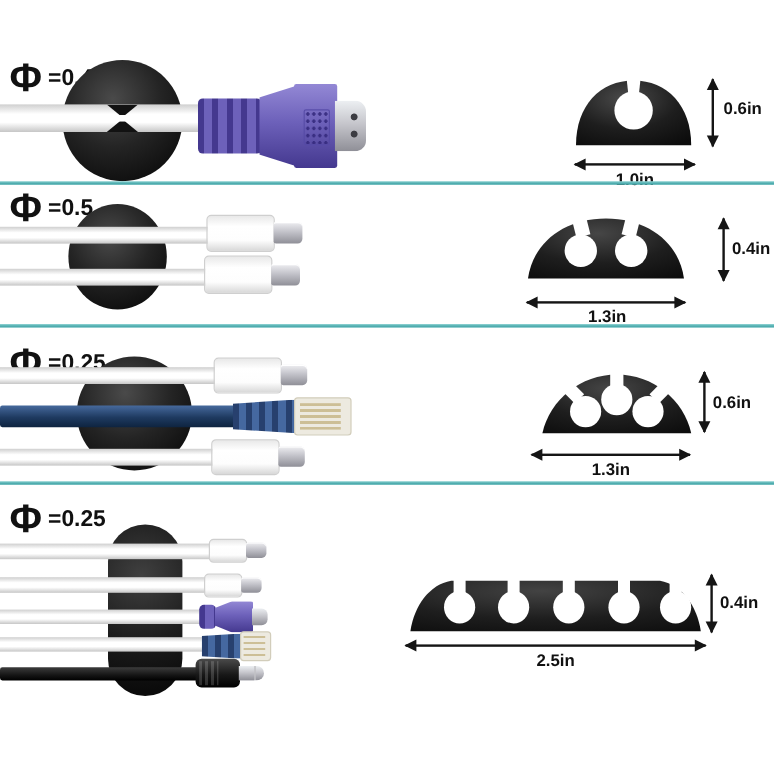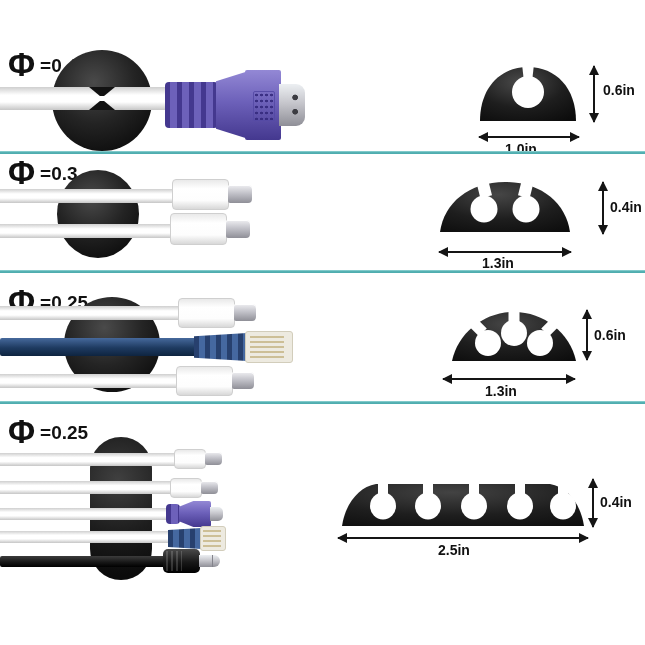--- a/index.html
+++ b/index.html
@@ -11,21 +11,21 @@
   .divider{position:absolute;left:0;width:645px;height:3px;
            background:linear-gradient(180deg,var(--divider-light) 0%,var(--divider) 55%,var(--divider) 100%);}
 
   
   .phi-wrap{position:absolute;display:flex;align-items:center;gap:5px;}
   .phi-sym{font-size:33px;font-weight:700;line-height:1;}
   .phi-val{font-size:19px;font-weight:700;line-height:1;padding-top:2px;}
 
   
   .dim{position:absolute;font-size:14px;font-weight:700;color:#111;white-space:nowrap;}
-  .dim.center{}
+  .dim.center{text-align:center;}
 
   
   .ah{position:absolute;height:2px;background:#151515;}
   .ah::before{content:"";position:absolute;left:-1px;top:-4px;width:0;height:0;
       border-top:5px solid transparent;border-bottom:5px solid transparent;border-right:10px solid #151515;}
   .ah::after{content:"";position:absolute;right:-1px;top:-4px;width:0;height:0;
       border-top:5px solid transparent;border-bottom:5px solid transparent;border-left:10px solid #151515;}
   .av{position:absolute;width:2px;background:#151515;}
   .av::before{content:"";position:absolute;top:-1px;left:-4px;width:0;height:0;
       border-left:5px solid transparent;border-right:5px solid transparent;border-bottom:10px solid #151515;}
@@ -113,21 +113,21 @@
   </svg>
   <div class="av" style="left:593px;top:66px;height:56px;"></div>
   <div class="dim" style="left:603px;top:82px;">0.6in</div>
   <div class="ah" style="left:479px;top:136px;width:100px;"></div>
   <div class="dim center" style="left:505px;top:141px;width:48px;">1.0in</div>
 
   <div class="divider" style="top:151px;"></div>
 
   <div class="phi-wrap" style="left:8px;top:156px;">
     <span class="phi-sym">Φ</span>
-    <span class="phi-val">=0.3</span>
+    <span class="phi-val">=0.5</span>
   </div>
 
   <div class="clip-ball abs" style="left:57px;top:170px;width:82px;height:88px;"></div>
   <div class="cable-w abs" style="left:0;top:189px;width:176px;height:14px;"></div>
   <div class="lt-body abs" style="left:172px;top:179px;width:57px;height:31px;"></div>
   <div class="lt-tip abs" style="left:228px;top:185px;width:24px;height:18px;"></div>
   <div class="cable-w abs" style="left:0;top:224px;width:174px;height:14px;"></div>
   <div class="lt-body abs" style="left:170px;top:213px;width:57px;height:32px;"></div>
   <div class="lt-tip abs" style="left:226px;top:220px;width:24px;height:18px;"></div>
 

